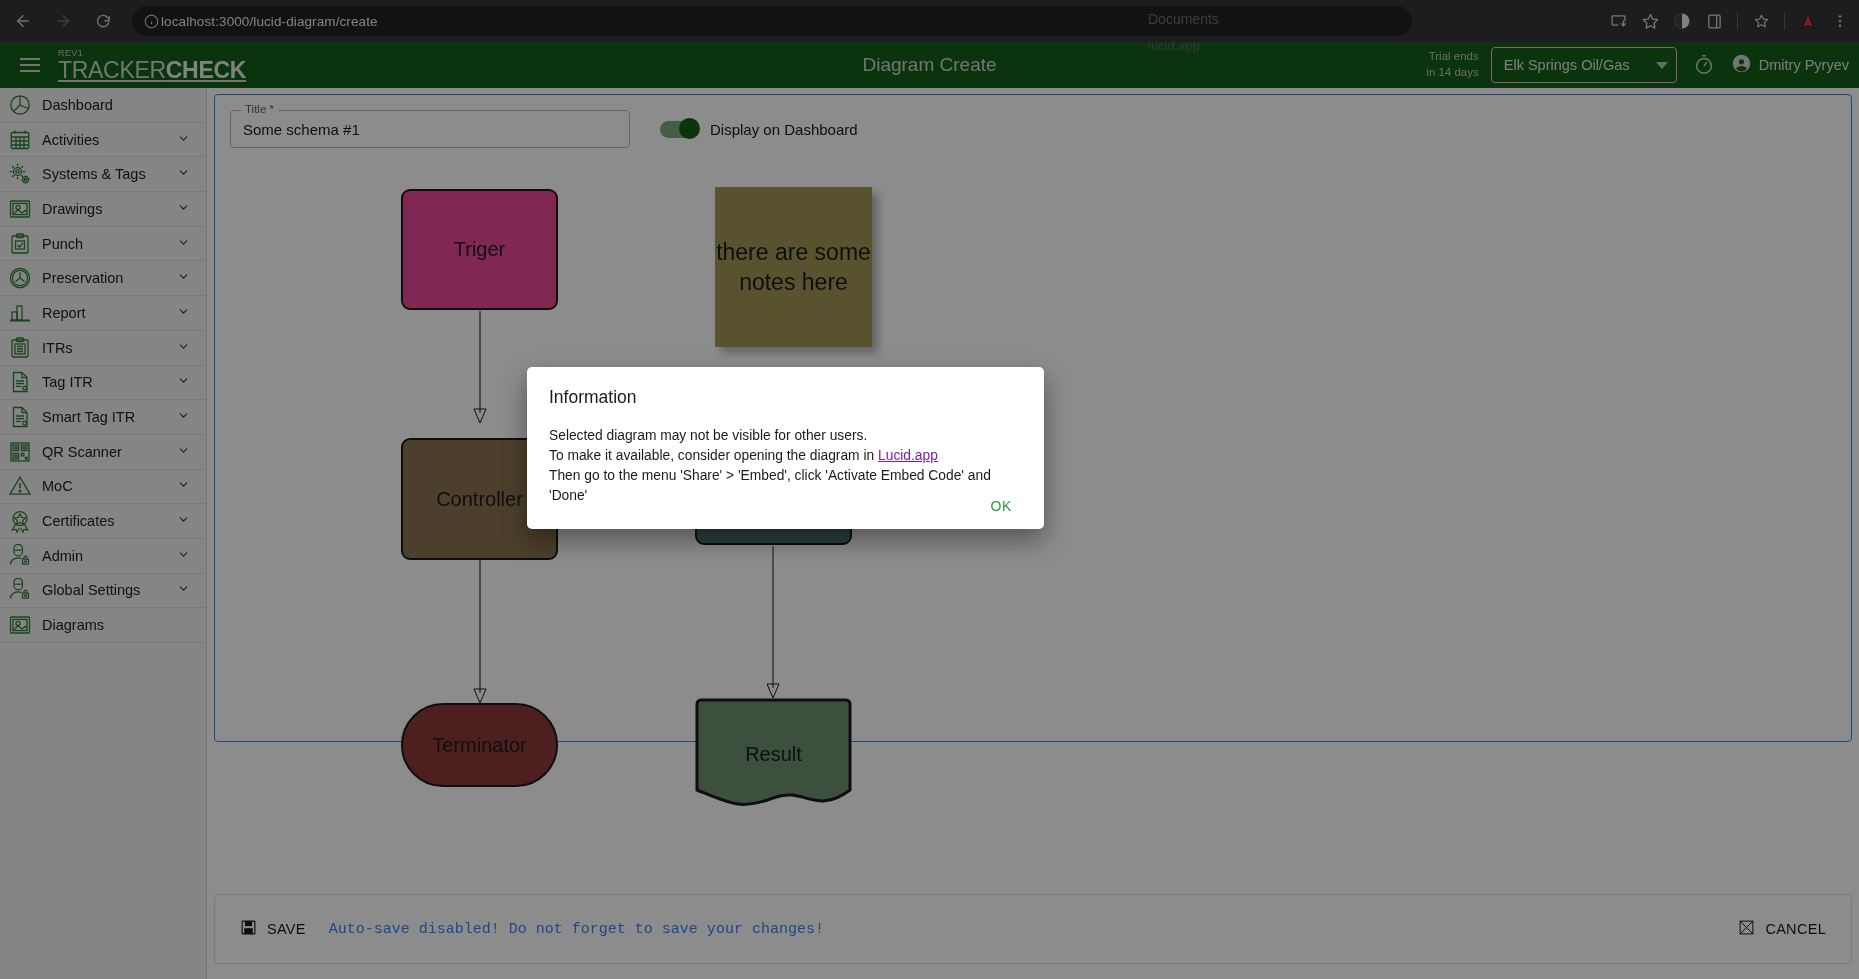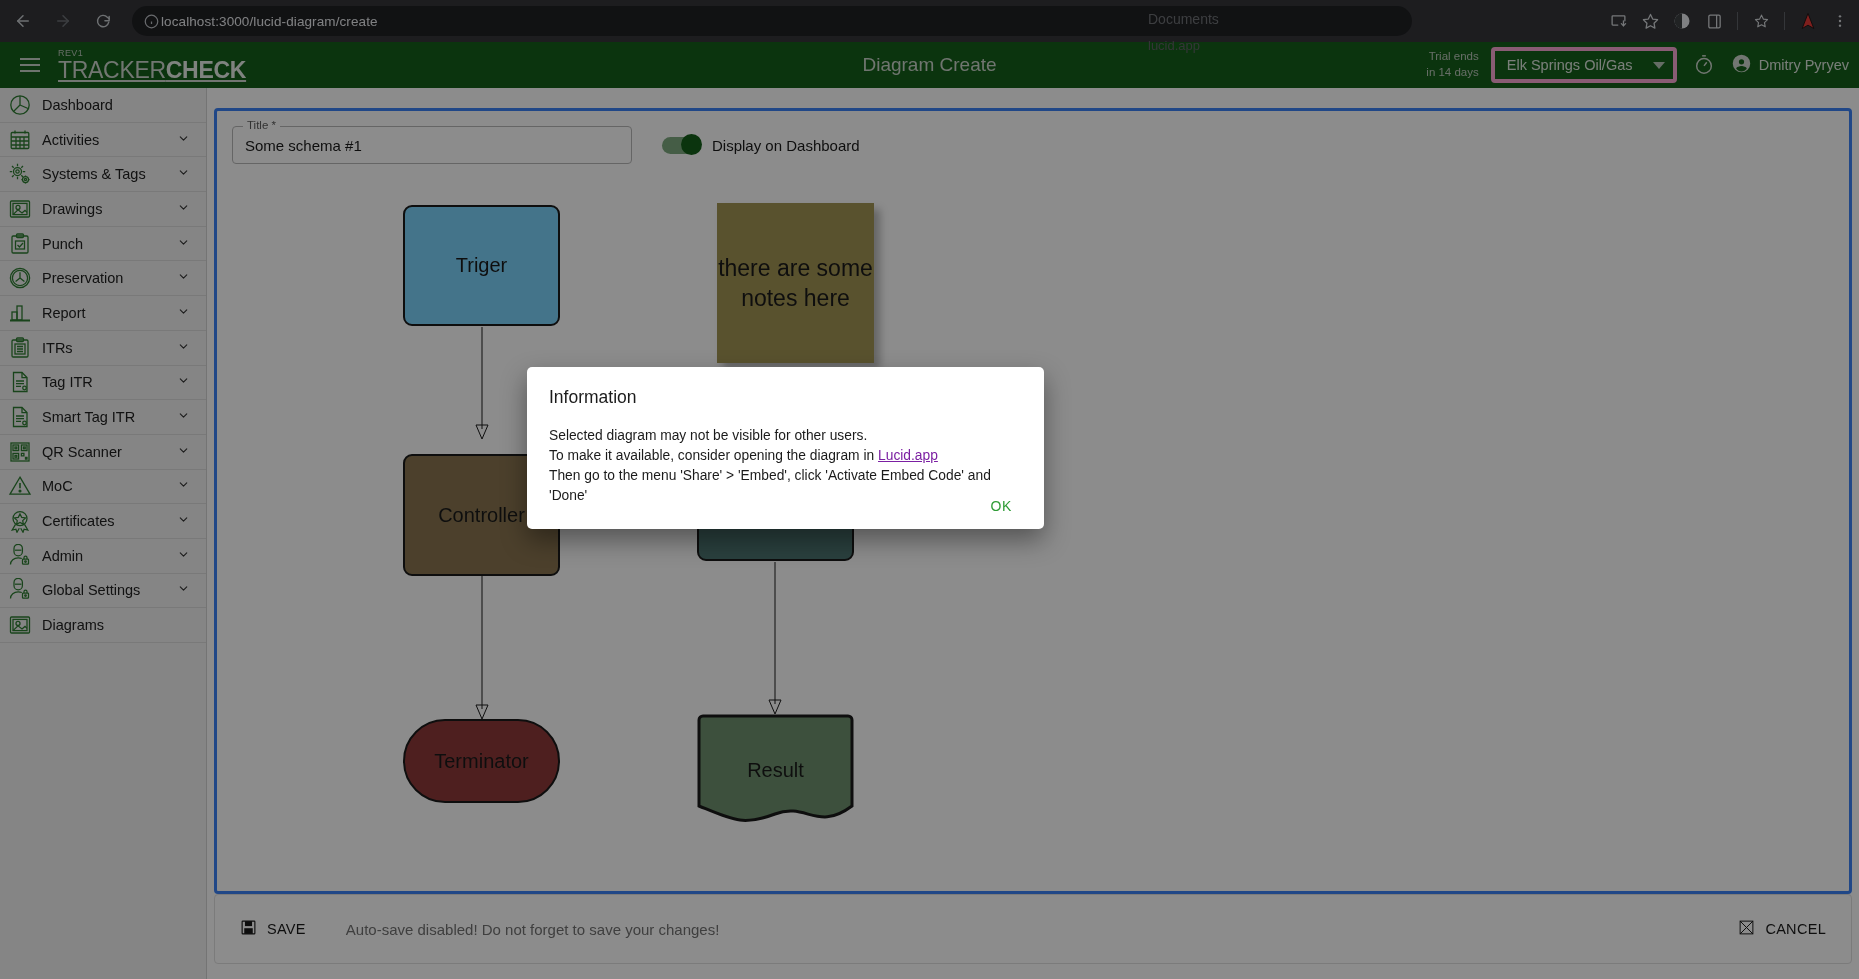--- a/index.html
+++ b/index.html
@@ -76,21 +76,21 @@
     pointer-events: none;
   }
   .header-right {
     position: absolute; right: 10px; top: 0; height: 46px;
     display: flex; align-items: center; gap: 12px;
   }
   .trial {
     font-size: 11.5px; color: #bcc8bc; line-height: 1.35; text-align: right;
   }
   .org-select {
-    width: 186px; height: 36px; border: 4px solid #f9a8d4; border-radius: 4px;
+    width: 186px; height: 36px; border: 1px solid #f9a8d4; border-radius: 4px;
     display: flex; align-items: center; padding: 0 8px 0 12px;
     color: #dfe7df; font-size: 14.5px; justify-content: space-between;
   }
   .caret-down {
     width: 0; height: 0; border-left: 6px solid transparent; border-right: 6px solid transparent;
     border-top: 7px solid #b9c6b9;
   }
   .user-chip { display: flex; align-items: center; gap: 7px; color: #dde5dd; font-size: 14.5px; }
 
   
@@ -107,22 +107,22 @@
   .side-item .s-ico { width: 24px; height: 24px; flex: 0 0 24px; display:flex; align-items:center; justify-content:center; color: #2e7d32; }
   .side-item .s-label { flex: 1; }
   .side-item .s-chev { margin-right: 16px; color: #333; }
 
   
   .main {
     position: absolute; left: 207px; top: 88px; width: 1652px; height: 891px;
     background: #ffffff;
   }
   .content-card {
-    position: absolute; left: 7px; top: 20px; width: 1638px; height: 786px;
-    background: #ffffff; border: 3px solid #3b82f6; border-radius: 4px;
+    position: absolute; left: 7px; top: 6px; width: 1638px; height: 648px;
+    background: #ffffff; border: 1px solid #3b82f6; border-radius: 4px;
   }
   .form-row {
     position: absolute; left: 15px; top: 15px; display: flex; align-items: center; gap: 30px;
   }
   .title-field {
     position: relative; width: 400px; height: 38px;
     border: 1px solid #b9b9b9; border-radius: 4px;
     display: flex; align-items: center; padding: 0 12px;
     font-size: 15px; color: #1b1b1b;
   }
@@ -145,21 +145,21 @@
   .canvas {
     position: absolute; left: 15px; top: 75px; width: 1608px; height: 700px;
     overflow: hidden;
   }
   .node { position: absolute; display: flex; align-items: center; justify-content: center;
           color: #1b1b1b; text-align: center; }
   .node-text { font-size: 20px; }
 
   .n-trigger {
     left: 171px; top: 19px; width: 157px; height: 121px;
-    background: #7dd3fc; border: 2px solid #1b1b1b; border-radius: 9px;
+    background: #ec4899; border: 2px solid #1b1b1b; border-radius: 9px;
   }
   .n-note {
     left: 485px; top: 17px; width: 157px; height: 160px;
     background: #a39555;
     box-shadow: 6px 6px 8px rgba(0,0,0,.28);
   }
   .n-note .node-text { font-size: 23px; line-height: 1.32; }
   .n-controller {
     left: 171px; top: 253px; width: 157px; height: 122px;
     background: #8a7650; border: 2px solid #1b1b1b; border-radius: 9px; margin-top: 15px;
@@ -181,21 +181,21 @@
   .edge { position: absolute; }
   .edge line, .edge path, .edge polygon { stroke: #1b1b1b; fill: none; }
 
   
   .action-bar {
     position: absolute; left: 7px; top: 806px; width: 1638px; height: 70px;
     background: #ffffff; border: 1px solid #e0e0e0; border-radius: 4px;
     display: flex; align-items: center; padding: 0 25px;
   }
   .act-btn { display: flex; align-items: center; gap: 10px; font-size: 14.5px; color: #1b1b1b; letter-spacing: .3px; }
-  .autosave-msg { margin-left: 40px; font-size: 15px; color: #737373; }
+  .autosave-msg { margin-left: 23px; font-size: 15px; color: #3b82f6; font-family: Liberation Mono, monospace; }
   .act-right { margin-left: auto; }
 
   
   .scrim {
     position: absolute; left: 0; top: 0; width: 1859px; height: 979px;
     background: rgba(0,0,0,.45); z-index: 50;
   }
   .modal {
     position: absolute; left: 527px; top: 367px; width: 517px; height: 162px;
     background: #ffffff; border-radius: 5px; z-index: 60;

